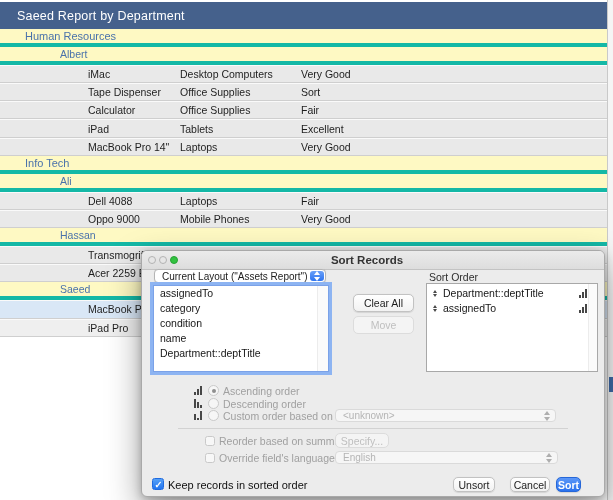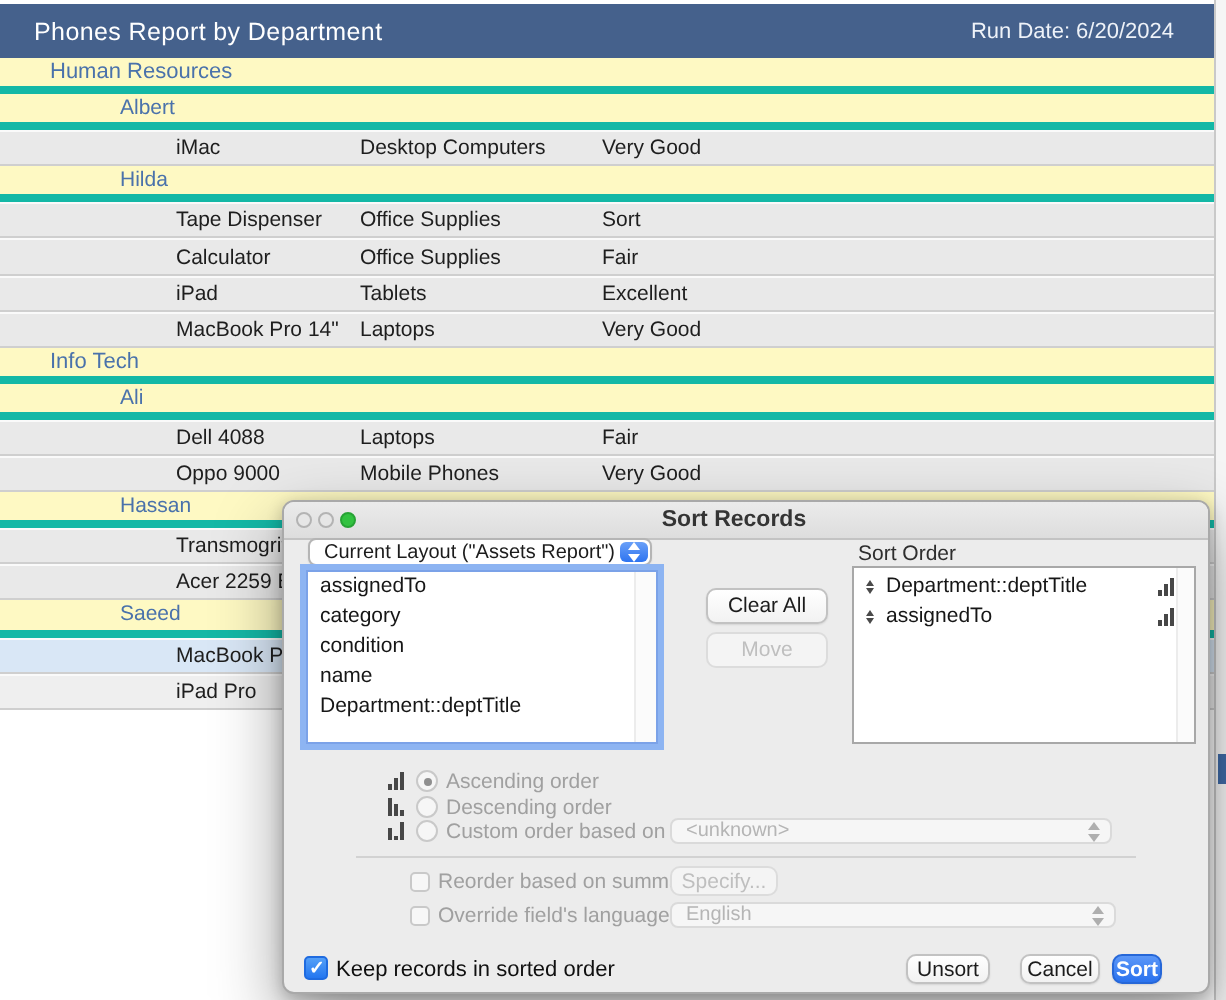--- a/index.html
+++ b/index.html
@@ -83,37 +83,33 @@
   .cb.checked{width:12px;height:12px;background:linear-gradient(#55a0f7,#2376f0);border:1px solid #1f6be0;}
   .cb.checked::after{content:"\2713";position:absolute;left:1.5px;top:0px;color:#fff;font-size:9.5px;font-weight:bold;line-height:11px;}
   .klabel{position:absolute;font-size:11px;color:#101010;white-space:nowrap;}
 </style>
 </head>
 <body>
 
 <div class="screen">
 
   <div class="rep-header">
-    <span class="rep-title">Phones Report by Department</span>
-    <span class="rep-rundate">Run Date: 6/20/2024</span>
+    <span class="rep-title">Saeed Report by Department</span>
   </div>
   <div class="rep-rows">
       <div class="row dept">
         <span class="cell">Human Resources</span>
       </div>
       <div class="row person">
         <span class="cell">Albert</span>
       </div>
       <div class="row asset">
         <span class="cell c-name">iMac</span>
         <span class="cell c-cat">Desktop Computers</span>
         <span class="cell c-cond">Very Good</span>
-      </div>
-      <div class="row person">
-        <span class="cell">Hilda</span>
       </div>
       <div class="row asset">
         <span class="cell c-name">Tape Dispenser</span>
         <span class="cell c-cat">Office Supplies</span>
         <span class="cell c-cond">Sort</span>
       </div>
       <div class="row asset">
         <span class="cell c-name">Calculator</span>
         <span class="cell c-cat">Office Supplies</span>
         <span class="cell c-cond">Fair</span>

